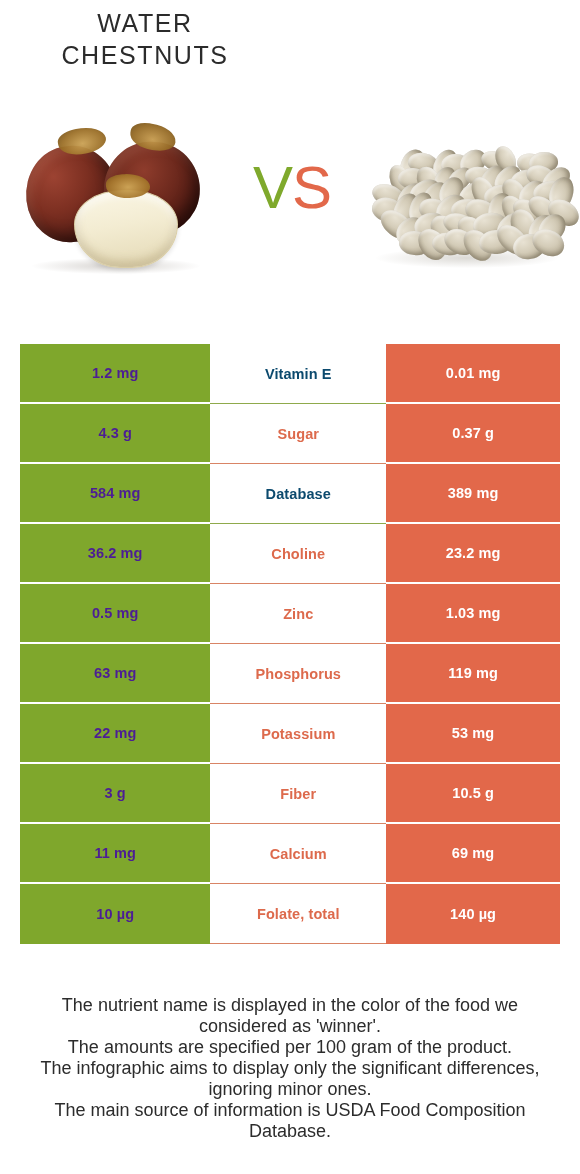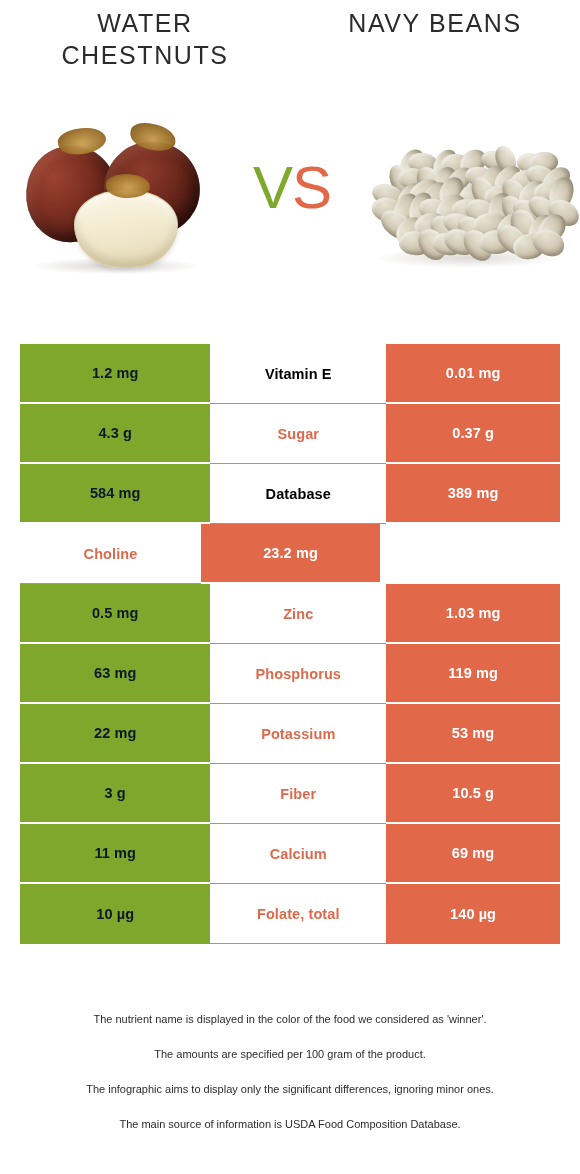--- a/index.html
+++ b/index.html
@@ -160,69 +160,66 @@
     display: flex;
     align-items: center;
     justify-content: center;
     font-size: 14.5px;
     font-weight: 600;
     letter-spacing: 0.1px;
   }
   .cell-left {
     width: 196px;
     background: #7fa72c;
-    color: #0f172a;
+    color: #4c1d95;
     border-bottom: 2px solid #ffffff;
   }
   .cell-mid {
     width: 181px;
     background: #ffffff;
     font-size: 14.5px;
     font-weight: 600;
   }
   .cell-right {
     width: 179px;
     background: #e2684a;
     color: #ffffff;
     border-bottom: 2px solid #ffffff;
   }
   .row:last-child .cell-left,
   .row:last-child .cell-right { border-bottom: none; }
 
-  .cell-mid.win-left  { color: #000000; border-bottom: 1px solid #8faa4b; }
+  .cell-mid.win-left  { color: #0c4a6e; border-bottom: 1px solid #8faa4b; }
   .cell-mid.win-right { color: #dd6a4c; border-bottom: 1px solid #d98465; }
   .row:last-child .cell-mid { border-bottom-width: 1px; }
 
   
   .footer {
     position: absolute;
     left: 20px;
     top: 995px;
     width: 540px;
     text-align: center;
   }
   .footer p {
-    margin: 14px;
+    margin: 0;
     font-family: "Liberation Sans", sans-serif;
-    font-size: 11px;
+    font-size: 18px;
     line-height: 21px;
     color: #2c2c2c;
     font-weight: 400;
   }
 </style>
 </head>
 <body>
 
 <div class="titles">
   <div class="title-col title-left">
     <div class="title-text">Water
 chestnuts</div>
-  </div>
-  <div class="title-col title-right">
-    <div class="title-text">Navy beans</div>
   </div>
 </div>
 
 <div class="hero">
 
   <div class="hero-left">
     <div class="wc-shadow"></div>
     <div class="wc-bulb wc-b1"></div>
     <div class="wc-bulb wc-b2"></div>
     <div class="wc-tuft wc-t1"></div>
@@ -318,20 +315,21 @@
         <div class="cell cell-left">4.3 g</div>
         <div class="cell cell-mid win-right">Sugar</div>
         <div class="cell cell-right">0.37 g</div>
       </div>
       <div class="row">
         <div class="cell cell-left">584 mg</div>
         <div class="cell cell-mid win-left">Database</div>
         <div class="cell cell-right">389 mg</div>
       </div>
       <div class="row">
+        <div class="cell cell-left">36.2 mg</div>
         <div class="cell cell-mid win-right">Choline</div>
         <div class="cell cell-right">23.2 mg</div>
       </div>
       <div class="row">
         <div class="cell cell-left">0.5 mg</div>
         <div class="cell cell-mid win-right">Zinc</div>
         <div class="cell cell-right">1.03 mg</div>
       </div>
       <div class="row">
         <div class="cell cell-left">63 mg</div>

